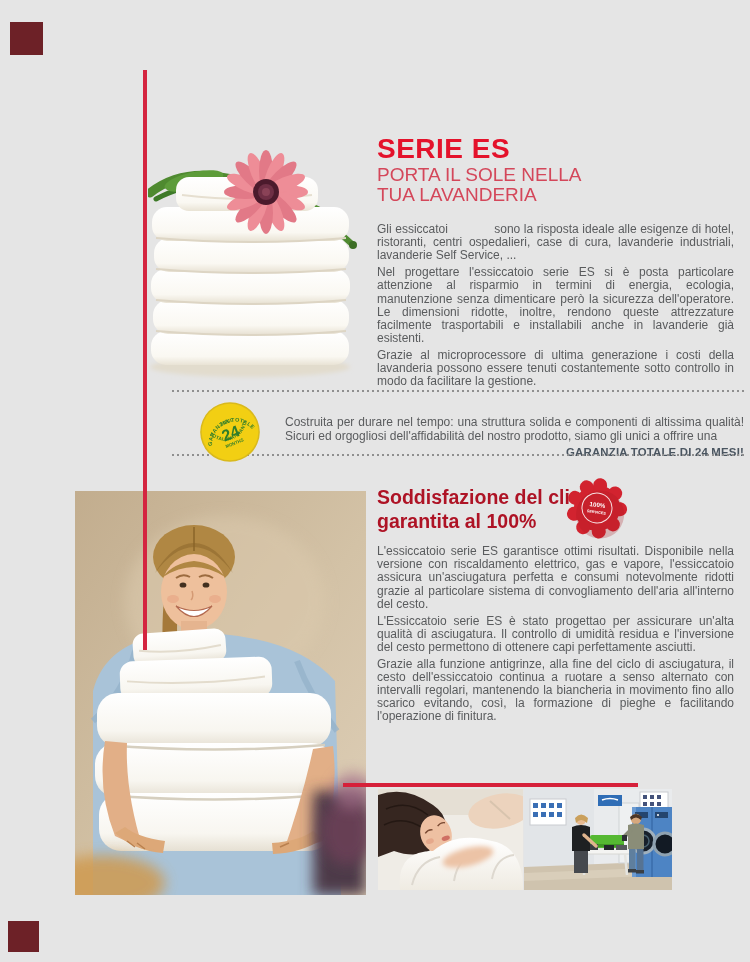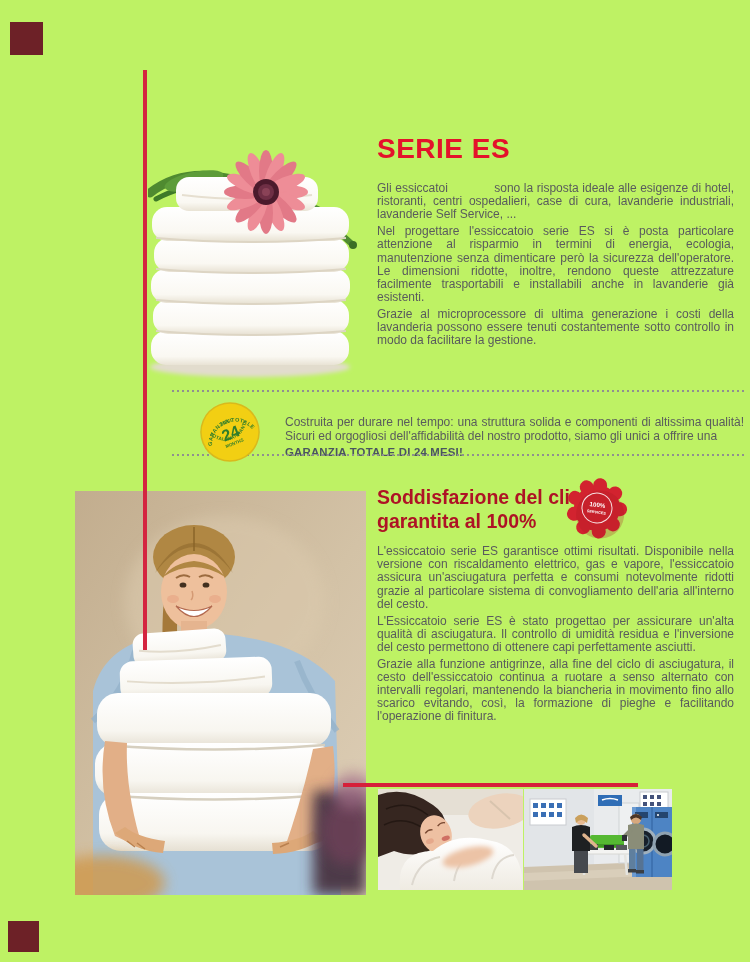--- a/index.html
+++ b/index.html
@@ -1,16 +1,16 @@
 <!DOCTYPE html>
 <html><head>
 <meta charset="utf-8">
 <style>
   html,body{margin:0;padding:0;background:#ffffff;}
-  .page{position:relative;width:750px;height:962px;background:#bef264;overflow:hidden;
+  .page{position:relative;width:750px;height:962px;background:#e5e5e5;overflow:hidden;
         font-family:"Liberation Sans","DejaVu Sans",sans-serif;}
   .corner-sq{position:absolute;background:#6d2127;}
   #sq-top{left:10px;top:22px;width:33px;height:33px;}
   #sq-bottom{left:8px;top:921px;width:31px;height:31px;}
   .vline{position:absolute;left:143px;top:70px;width:3.5px;height:580px;background:#d42540;z-index:6;}
   .hline{position:absolute;left:343px;top:783px;width:295px;height:4px;background:#d6203a;z-index:6;}
   .photo{position:absolute;z-index:2;}
   #towel-photo{left:148px;top:115px;}
   #maid-photo{left:75px;top:491px;}
   #sleep-photo{left:378px;top:789px;}
@@ -23,21 +23,21 @@
   .body-p{font-size:12px;line-height:13.2px;color:#595b5d;text-align:justify;margin:0 0 3.5px 0;}
   #col-hero .body-p:first-of-type{margin-top:19px;}
   .sat-heading{margin:0;font-size:19.5px;line-height:23.5px;font-weight:bold;color:#ae1325;white-space:pre-line;}
   #col-sat .body-p:first-of-type{margin-top:12px;}
   .dotted{position:absolute;left:172px;width:573px;height:2px;z-index:3;
           background-image:repeating-linear-gradient(90deg,#8f8f8f 0 1.6px,transparent 1.6px 5px);}
   #dotted-1{top:390px;}
   #dotted-2{top:454px;}
   .warranty-block{position:absolute;left:285px;top:415px;width:459px;z-index:3;}
   .warranty-block .body-p{line-height:14.2px;margin:0;}
-  .warranty-highlight{margin:3px 0 0 0;font-size:11.4px;font-weight:bold;color:#4a5560;letter-spacing:.2px;}
+  .warranty-highlight{margin:3px 0 0 0;font-size:11.4px;font-weight:bold;color:#4a5560;letter-spacing:.2px;text-align:right;}
   #badge-24{position:absolute;left:198px;top:400px;z-index:4;}
   #seal-100{position:absolute;left:565px;top:477px;z-index:4;}
   svg text{font-family:"Liberation Sans","DejaVu Sans",sans-serif;}
 </style>
 </head>
 <body>
 
 <div class="page">
 
   <div id="sq-top" class="corner-sq"></div>
@@ -101,20 +101,22 @@
         <ellipse cx="21" cy="0" rx="21" ry="7" transform="rotate(337.5)"></ellipse>
       </g>
       <circle r="13" fill="#4c1a2c"></circle>
       <circle r="8" fill="#6f2f45"></circle>
       <circle r="4" fill="#8a4257"></circle>
     </g>
   </svg>
 
   <div id="col-hero" class="col">
     <h1 class="title">SERIE ES</h1>
+    <div class="subtitle">PORTA IL SOLE NELLA
+TUA LAVANDERIA</div>
     <p class="body-p">Gli essiccatoi&nbsp;&nbsp;&nbsp;&nbsp;&nbsp;&nbsp;&nbsp;&nbsp;&nbsp;&nbsp;&nbsp;&nbsp; sono la risposta ideale alle esigenze di hotel, ristoranti, centri ospedalieri, case di cura, lavanderie industriali, lavanderie Self Service, ...</p>
     <p class="body-p">Nel progettare l'essiccatoio serie ES si è posta particolare attenzione al risparmio in termini di energia, ecologia, manutenzione senza dimenticare però la sicurezza dell'operatore. Le dimensioni ridotte, inoltre, rendono queste attrezzature facilmente trasportabili e installabili anche in lavanderie già esistenti.</p>
     <p class="body-p">Grazie al microprocessore di ultima generazione i costi della lavanderia possono essere tenuti costantemente sotto controllo in modo da facilitare la gestione.</p>
   </div>
 
   <div id="dotted-1" class="dotted"></div>
 
   <svg id="badge-24" width="64" height="64" viewBox="-32 -32 64 64">
     <g transform="rotate(-22)">
       <circle r="29" fill="#f2cf13" stroke="#d9b91c" stroke-width="1.5"></circle>

